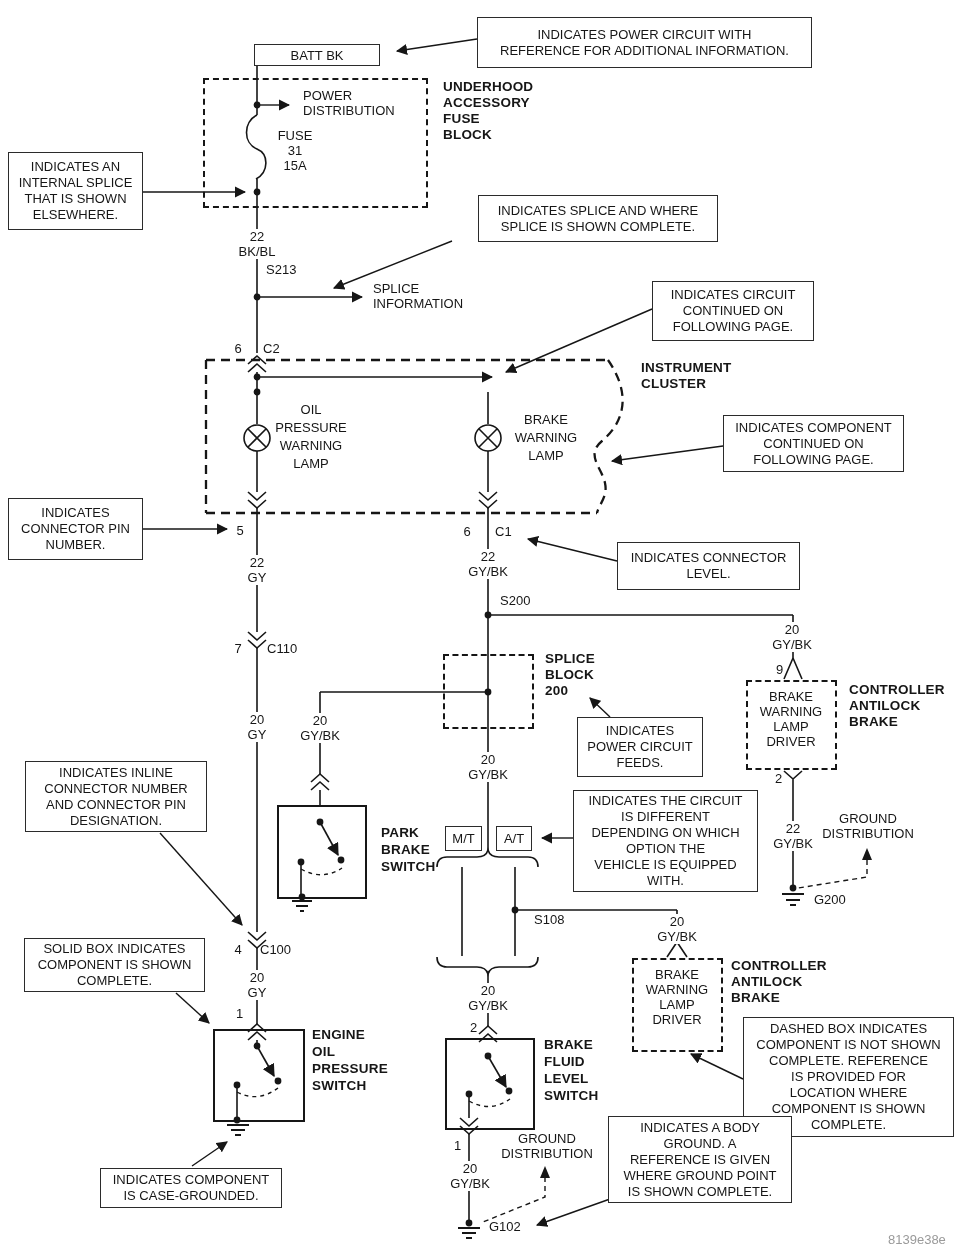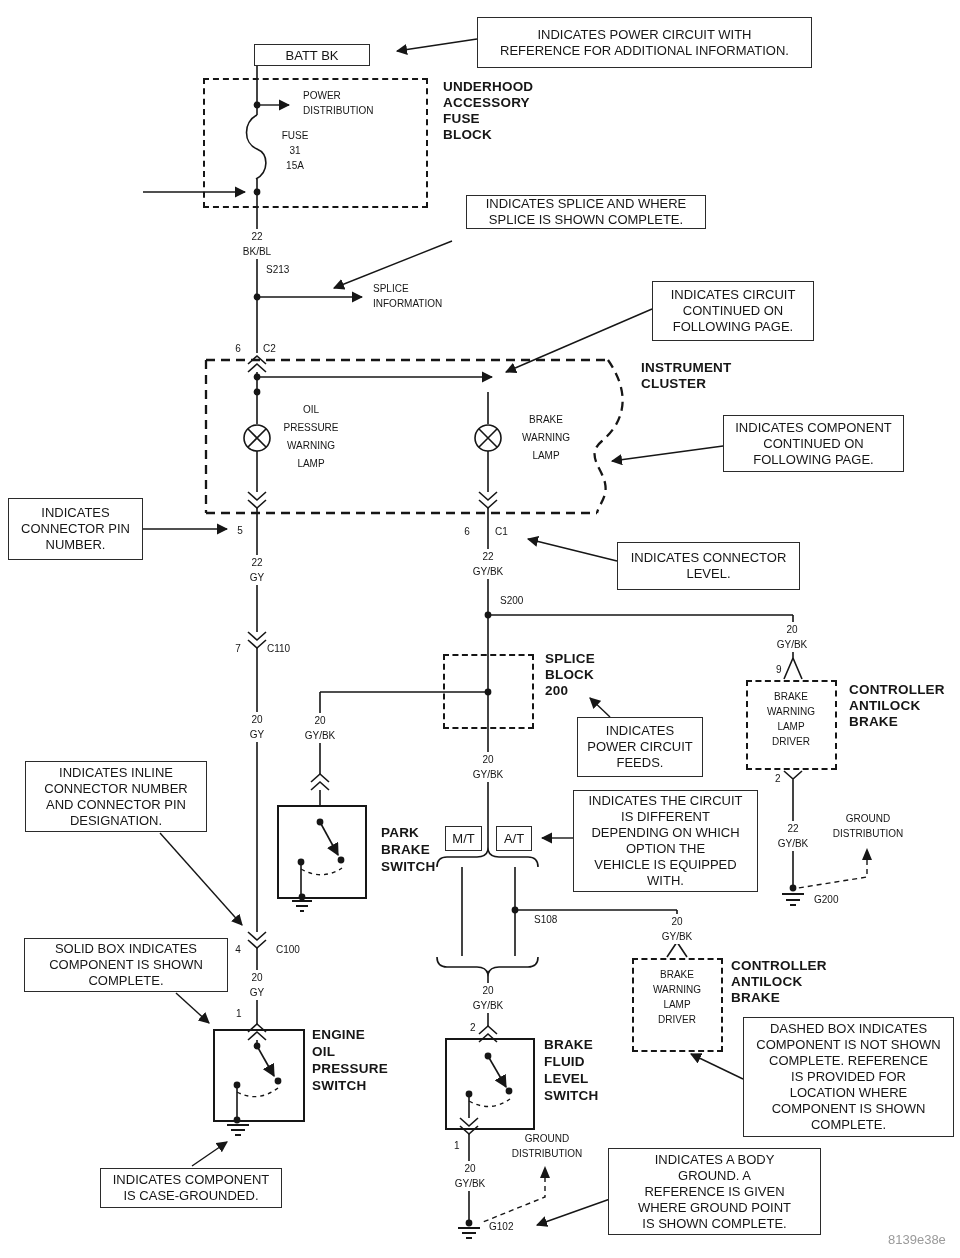--- a/index.html
+++ b/index.html
@@ -3,21 +3,21 @@
 <meta charset="utf-8">
 <style>
   html,body{margin:0;padding:0;background:#fff;}
   *{box-sizing:border-box;}
   #canvas{position:relative;width:960px;height:1258px;background:#ffffff;
           font-family:"Liberation Sans",sans-serif;color:#161616;overflow:hidden;}
   #diagram-svg{position:absolute;left:0;top:0;z-index:1;}
   .callout{position:absolute;border:1.7px solid #2b2b2b;background:#fff;display:flex;
            align-items:center;justify-content:center;text-align:center;font-size:13px;
            line-height:16px;white-space:pre-line;z-index:3;padding:9px;}
-  .lbl{position:absolute;font-size:10px;line-height:15px;white-space:pre-line;z-index:3;}
+  .lbl{position:absolute;font-size:13px;line-height:15px;white-space:pre-line;z-index:3;}
   .ctr{transform:translateX(-50%);text-align:center;}
   .mask{background:#fff;padding:0 3px;}
   .b{font-weight:bold;font-size:13.5px;line-height:16px;letter-spacing:.2px;}
   .cbox{position:absolute;border:2.5px solid #161616;z-index:2;}
   .dbox{position:absolute;border:2.3px dashed #161616;z-index:2;}
   .tbox{position:absolute;border:1.7px solid #2b2b2b;background:#fff;z-index:2;display:flex;
         align-items:center;justify-content:center;font-size:13px;}
   .code{color:#9a9a9a;font-size:13px;}
 </style>
 </head>
@@ -166,34 +166,38 @@
       <circle cx="301" cy="862" r="3.4"></circle>
         <circle cx="302" cy="897" r="3.4"></circle>
       <circle cx="488" cy="1056" r="3.4"></circle>
         <circle cx="509" cy="1091" r="3.4"></circle>
       <circle cx="469" cy="1094" r="3.4"></circle>
         <circle cx="469" cy="1223" r="3.4"></circle>
       <circle cx="793" cy="888" r="3.4"></circle>
     </g>
   </svg>
 
-  <div class="tbox" style="left:254px;top:44px;width:116px;height:22px">BATT BK</div>
+  <div class="tbox" style="left:254px;top:44px;width:126px;height:22px">BATT BK</div>
   <div class="dbox" style="left:203px;top:78px;width:225px;height:130px"></div>
   <div class="dbox" style="left:443px;top:654px;width:91px;height:75px"></div>
   <div class="cbox" style="left:277px;top:805px;width:90px;height:94px"></div>
   <div class="tbox" style="left:445px;top:826px;width:37px;height:25px">M/T</div>
   <div class="tbox" style="left:496px;top:826px;width:36px;height:25px">A/T</div>
   <div class="dbox" style="left:746px;top:680px;width:91px;height:90px"></div>
   <div class="dbox" style="left:632px;top:958px;width:91px;height:94px"></div>
   <div class="cbox" style="left:213px;top:1029px;width:92px;height:93px"></div>
   <div class="cbox" style="left:445px;top:1038px;width:90px;height:92px"></div>
 
   <div class="callout" style="left:477px;top:17px;width:335px;height:51px">INDICATES POWER CIRCUIT WITH
 REFERENCE FOR ADDITIONAL INFORMATION.</div>
-  <div class="callout" style="left:466px;top:195px;width:240px;height:34px">INDICATES SPLICE AND WHERE
+  <div class="callout" style="left:8px;top:152px;width:135px;height:78px">INDICATES AN
+INTERNAL SPLICE
+THAT IS SHOWN
+ELSEWHERE.</div>
+  <div class="callout" style="left:478px;top:195px;width:240px;height:47px">INDICATES SPLICE AND WHERE
 SPLICE IS SHOWN COMPLETE.</div>
   <div class="callout" style="left:652px;top:281px;width:162px;height:60px">INDICATES CIRCUIT
 CONTINUED ON
 FOLLOWING PAGE.</div>
   <div class="callout" style="left:723px;top:415px;width:181px;height:57px">INDICATES COMPONENT
 CONTINUED ON
 FOLLOWING PAGE.</div>
   <div class="callout" style="left:8px;top:498px;width:135px;height:62px">INDICATES
 CONNECTOR PIN
 NUMBER.</div>
@@ -205,33 +209,33 @@
   <div class="callout" style="left:25px;top:761px;width:182px;height:71px">INDICATES INLINE
 CONNECTOR NUMBER
 AND CONNECTOR PIN
 DESIGNATION.</div>
   <div class="callout" style="left:573px;top:790px;width:185px;height:102px">INDICATES THE CIRCUIT
 IS DIFFERENT
 DEPENDING ON WHICH
 OPTION THE
 VEHICLE IS EQUIPPED
 WITH.</div>
-  <div class="callout" style="left:24px;top:938px;width:204px;height:54px">SOLID BOX INDICATES
+  <div class="callout" style="left:24px;top:938px;width:181px;height:54px">SOLID BOX INDICATES
 COMPONENT IS SHOWN
 COMPLETE.</div>
   <div class="callout" style="left:100px;top:1168px;width:182px;height:40px">INDICATES COMPONENT
 IS CASE-GROUNDED.</div>
   <div class="callout" style="left:743px;top:1017px;width:211px;height:120px">DASHED BOX INDICATES
 COMPONENT IS NOT SHOWN
 COMPLETE.  REFERENCE
 IS PROVIDED FOR
 LOCATION WHERE
 COMPONENT IS SHOWN
 COMPLETE.</div>
-  <div class="callout" style="left:608px;top:1148px;width:213px;height:87px">INDICATES A BODY
+  <div class="callout" style="left:608px;top:1116px;width:184px;height:87px">INDICATES A BODY
 GROUND. A
 REFERENCE IS GIVEN
 WHERE GROUND POINT
 IS SHOWN COMPLETE.</div>
 
   <div class="lbl" style="left:303px;top:88px">POWER
 DISTRIBUTION</div>
   <div class="lbl ctr" style="left:295px;top:128px">FUSE
 31
 15A</div>
@@ -309,21 +313,21 @@
 GY/BK</div>
 
   <div class="lbl ctr" style="left:238px;top:341px">6</div>
   <div class="lbl" style="left:263px;top:341px">C2</div>
   <div class="lbl ctr" style="left:240px;top:523px">5</div>
   <div class="lbl ctr" style="left:467px;top:524px">6</div>
   <div class="lbl" style="left:495px;top:524px">C1</div>
   <div class="lbl ctr" style="left:238px;top:641px">7</div>
   <div class="lbl" style="left:267px;top:641px">C110</div>
   <div class="lbl ctr" style="left:238px;top:942px">4</div>
-  <div class="lbl" style="left:276px;top:942px">C100</div>
+  <div class="lbl" style="left:260px;top:942px">C100</div>
   <div class="lbl" style="left:236px;top:1006px">1</div>
   <div class="lbl" style="left:776px;top:662px">9</div>
   <div class="lbl" style="left:775px;top:771px">2</div>
   <div class="lbl" style="left:470px;top:1020px">2</div>
   <div class="lbl" style="left:454px;top:1138px">1</div>
 
   <div class="lbl" style="left:266px;top:262px">S213</div>
   <div class="lbl" style="left:500px;top:593px">S200</div>
   <div class="lbl" style="left:534px;top:912px">S108</div>
   <div class="lbl" style="left:814px;top:892px">G200</div>

